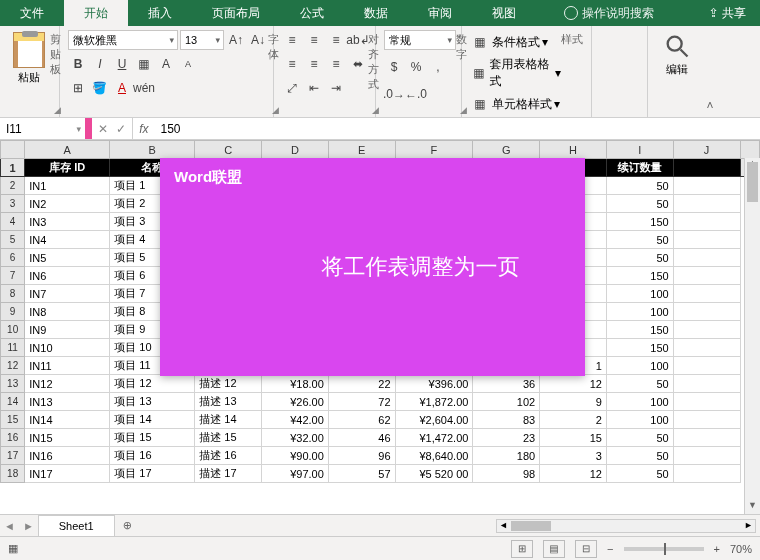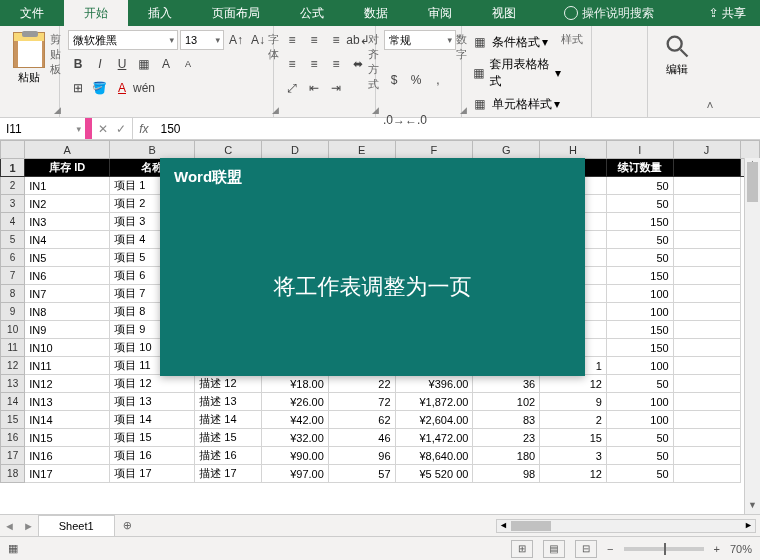--- a/index.html
+++ b/index.html
@@ -35,21 +35,21 @@
 .grid-area{position:relative;height:374px;overflow:hidden;background:#fff}
 table{border-collapse:collapse;width:100%}
 .col-headers td{background:#e6e6e6;border:1px solid #bbb;text-align:center;font-size:11px;height:18px;color:#333}
 .row-h{background:#e6e6e6;border:1px solid #bbb;width:20px;text-align:center;font-size:10px;color:#333}
 .hdr-row td{background:#000;color:#fff;font-weight:bold;text-align:center;height:18px;font-size:11px;border:1px solid #333}
 .cell{border:1px solid #d4d4d4;padding:0 4px;height:18px;font-size:11px;white-space:nowrap;overflow:hidden}
 .r{text-align:right}
 .vscroll{position:absolute;right:0;top:18px;bottom:0;width:16px;background:#f0f0f0;border-left:1px solid #ccc}
 .vscroll .thumb{position:absolute;left:2px;right:2px;top:4px;height:40px;background:#c1c1c1}
 .vscroll .arr{position:absolute;left:0;right:0;height:14px;text-align:center;font-size:9px;color:#666;background:#f0f0f0}
-.overlay{position:absolute;left:160px;top:18px;width:425px;height:218px;background:#0f766e;color:#fff;display:flex;flex-direction:column;box-shadow:0 2px 8px rgba(0,0,0,.3)}
+.overlay{position:absolute;left:160px;top:18px;width:425px;height:218px;background:#d946ef;color:#fff;display:flex;box-shadow:0 2px 8px rgba(0,0,0,.3)}
 .overlay .brand{padding:10px 14px;font-size:15px;font-weight:bold}
 .overlay .msg{flex:1;display:flex;align-items:center;justify-content:center;font-size:22px;font-weight:normal}
 .sheet-tabs{height:22px;display:flex;align-items:center;border-top:1px solid #ccc;background:#f3f2f1;font-size:11px}
 .sheet-tabs .nav{padding:0 4px;color:#888}
 .sheet-tabs .tab{padding:0 20px;background:#fff;border:1px solid #ccc;border-bottom:none;height:21px;line-height:21px}
 .sheet-tabs .plus{padding:0 8px;color:#666}
 .sheet-tabs .hscroll{flex:1;margin:0 4px;height:14px;background:#f0f0f0;border:1px solid #ccc;position:relative;max-width:260px;margin-left:auto}
 .sheet-tabs .hscroll .t{position:absolute;left:14px;width:40px;top:1px;bottom:1px;background:#c1c1c1}
 .status{height:24px;background:#f3f2f1;border-top:1px solid #ccc;display:flex;align-items:center;padding:0 8px;font-size:11px;color:#555;gap:10px}
 .status .spacer{flex:1}
@@ -134,21 +134,21 @@
         </div>
       <div class="row">
           <div class="ib">⤢</div>
           <div class="ib">⇤</div>
           <div class="ib">⇥</div>
         </div>
     </div>
     <div class="group-label"><span>对齐方式</span><span class="dlg">◢</span></div>
   </div>
   <div class="group" style="width:86px">
-    <div class="group-body col" style="gap:20px">
+    <div class="group-body col" style="gap:7px">
       <div class="row">
           <div class="sel" style="width:72px">常规</div>
         </div>
       <div class="row">
           <div class="ib">$</div>
           <div class="ib">%</div>
           <div class="ib">,</div>
         </div>
       <div class="row">
           <div class="ib">.0→</div>

